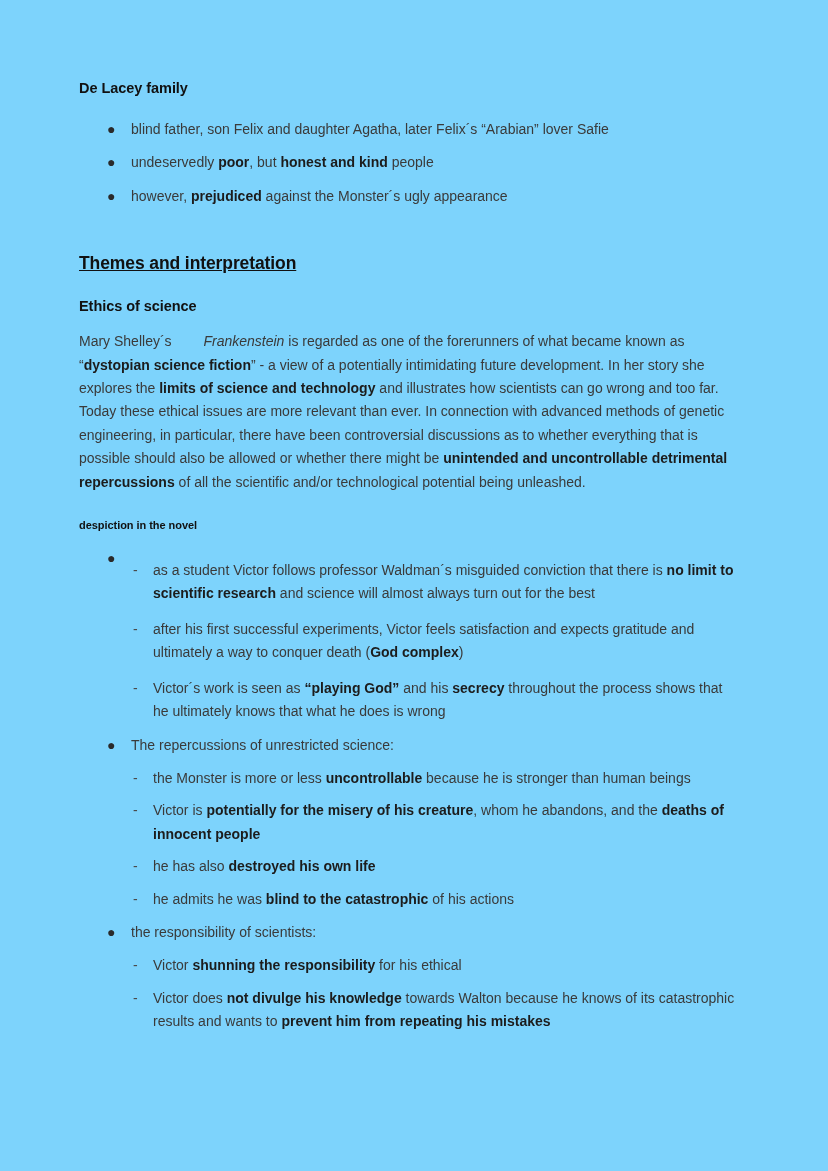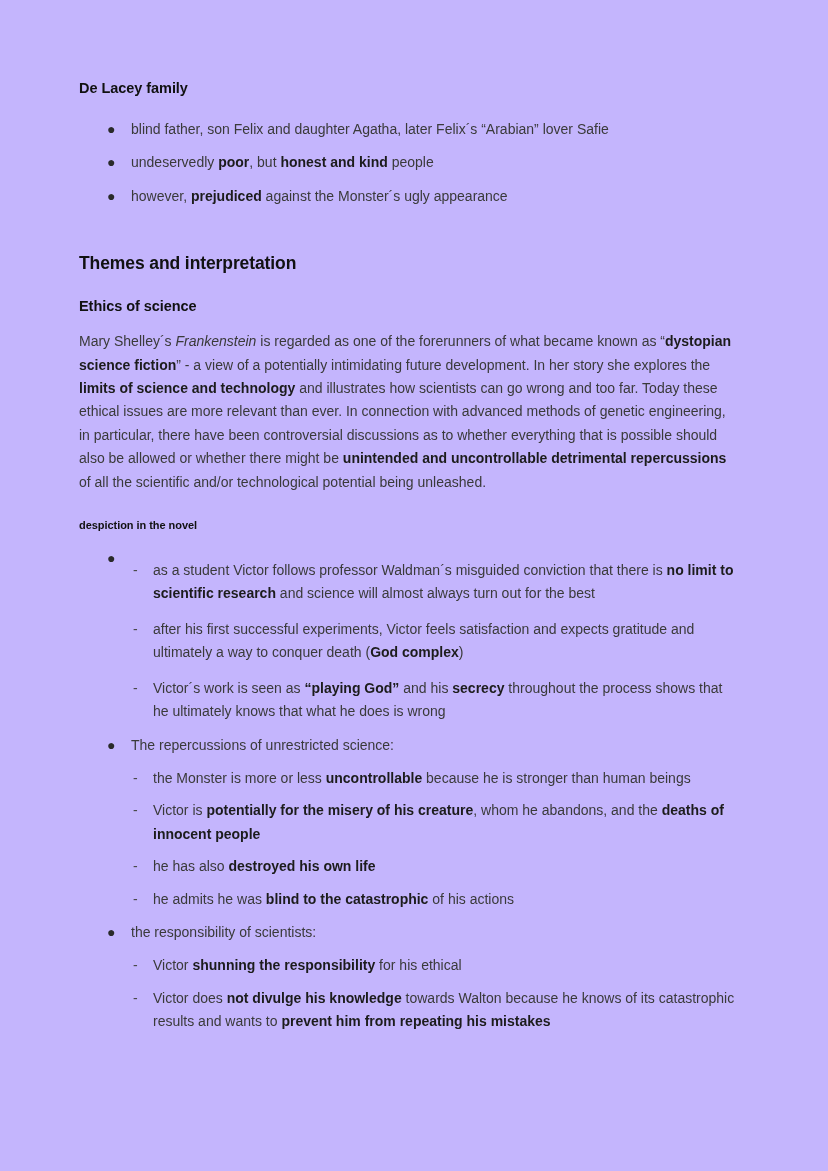--- a/index.html
+++ b/index.html
@@ -13,36 +13,37 @@
     font-family: "Liberation Sans", "DejaVu Sans", sans-serif;
     color: #3a3a3a;
     -webkit-font-smoothing: antialiased;
   }
   .page {
     position: relative;
     width: 828px;
     height: 1171px;
     box-sizing: border-box;
     padding: 78px 88px 0 79px;
-    background: #c4b5fd;
+    background: #7dd3fc;
     overflow: hidden;
   }
   .content {
     width: 661px;
   }
 
   
   h2.section-title {
     font-size: 17.5px;
     font-weight: bold;
     color: #111111;
     margin: 0;
     padding: 0;
     line-height: 22px;
     letter-spacing: -0.1px;
+    text-decoration: underline;
   }
   h3.sub-title {
     font-size: 14.5px;
     font-weight: bold;
     color: #111111;
     margin: 0;
     padding: 0;
     line-height: 20px;
     letter-spacing: -0.05px;
   }
@@ -58,21 +59,21 @@
 
   
   p.body-par {
     font-size: 14px;
     line-height: 23.4px;
     margin: 0;
     padding: 0;
     color: #3a3a3a;
     text-align: left;
   }
-  p.body-par i { font-style: italic; }
+  p.body-par i { font-style: italic; margin-left: 28px; }
   b, strong { font-weight: bold; color: #1c1c1c; }
 
   
   ul.l1 {
     list-style: none;
     margin: 0;
     padding: 0;
   }
   ul.l1 > li.bullet-item {
     position: relative;

